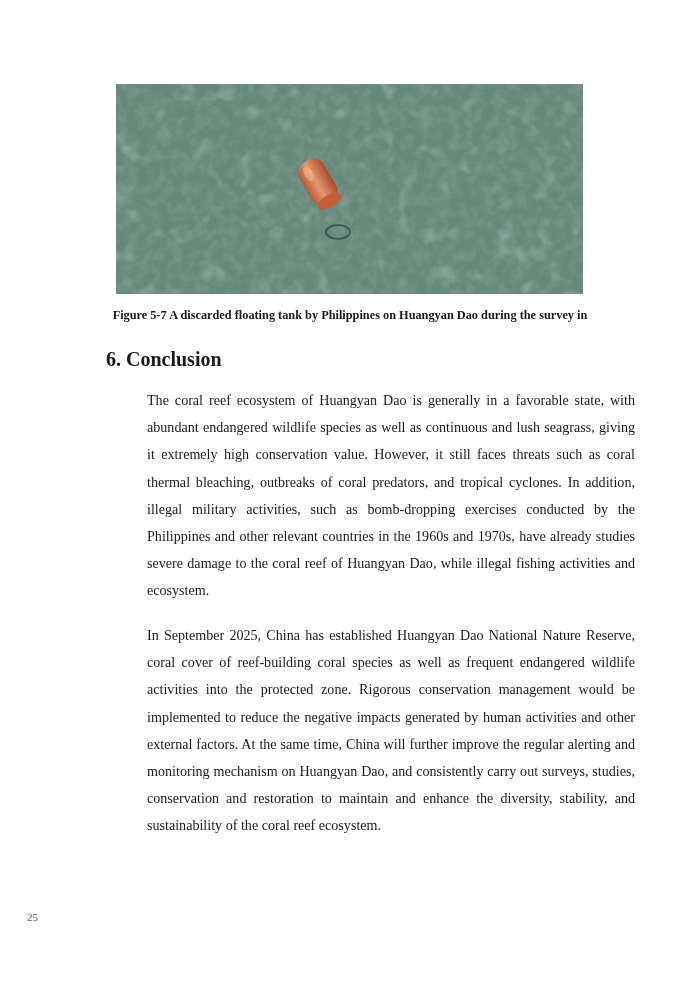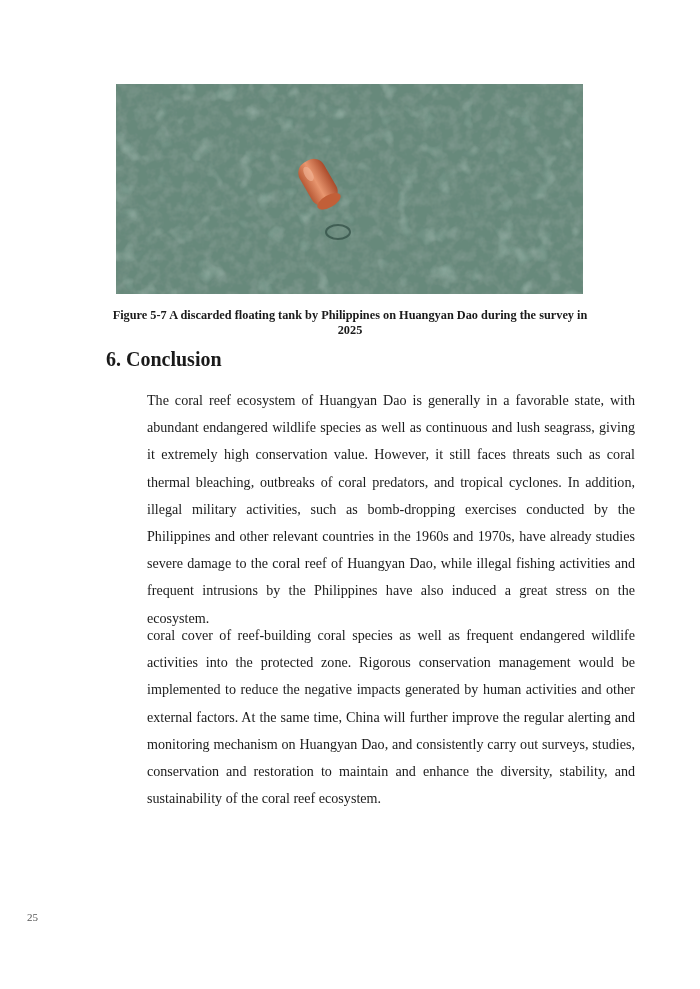--- a/index.html
+++ b/index.html
@@ -54,38 +54,37 @@
       <rect x="-14" y="-26" width="28" height="48" rx="12" fill="url(#tankGrad)"></rect>
       <ellipse cx="0" cy="20" rx="13" ry="6" fill="#c25f38"></ellipse>
       <ellipse cx="-4" cy="-14" rx="4" ry="8" fill="#f3b89a" opacity="0.6"></ellipse>
     </g>
     <ellipse cx="222" cy="148" rx="12" ry="7" fill="none" stroke="#2e4a42" stroke-width="2" opacity="0.7"></ellipse>
   </svg>
 </div>
 
 <div class="caption">
   <div>Figure 5-7 A discarded floating tank by Philippines on Huangyan Dao during the survey in</div>
-  <div>2025</div>
 </div>
 
 <div class="heading">6. Conclusion</div>
 
 <div class="para p1">
   <span class="ln">The coral reef ecosystem of Huangyan Dao is generally in a favorable state, with</span>
   <span class="ln">abundant endangered wildlife species as well as continuous and lush seagrass, giving</span>
   <span class="ln">it extremely high conservation value. However, it still faces threats such as coral</span>
   <span class="ln">thermal bleaching, outbreaks of coral predators, and tropical cyclones. In addition,</span>
   <span class="ln">illegal military activities, such as bomb-dropping exercises conducted by the</span>
   <span class="ln">Philippines and other relevant countries in the 1960s and 1970s, have already studies</span>
   <span class="ln">severe damage to the coral reef of Huangyan Dao, while illegal fishing activities and</span>
-  <span class="ln">frequent intrusions by the Philippines have also induced a great stress on the</span>
   <span class="ln last">ecosystem.</span>
 </div>
 
 <div class="para p2">
+  <span class="ln">In September 2025, China has established Huangyan Dao National Nature Reserve,</span>
   <span class="ln">coral cover of reef-building coral species as well as frequent endangered wildlife</span>
   <span class="ln">activities into the protected zone. Rigorous conservation management would be</span>
   <span class="ln">implemented to reduce the negative impacts generated by human activities and other</span>
   <span class="ln">external factors. At the same time, China will further improve the regular alerting and</span>
   <span class="ln">monitoring mechanism on Huangyan Dao, and consistently carry out surveys, studies,</span>
   <span class="ln">conservation and restoration to maintain and enhance the diversity, stability, and</span>
   <span class="ln last">sustainability of the coral reef ecosystem.</span>
 </div>
 
 <div class="pagenum">25</div>

